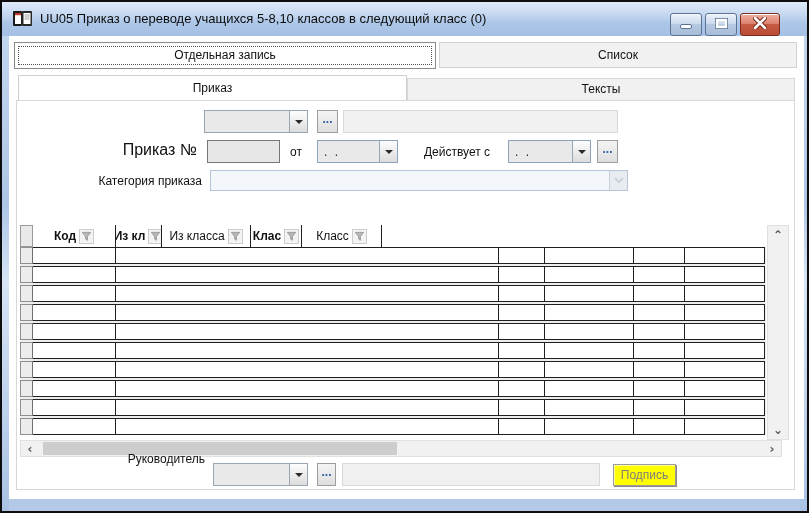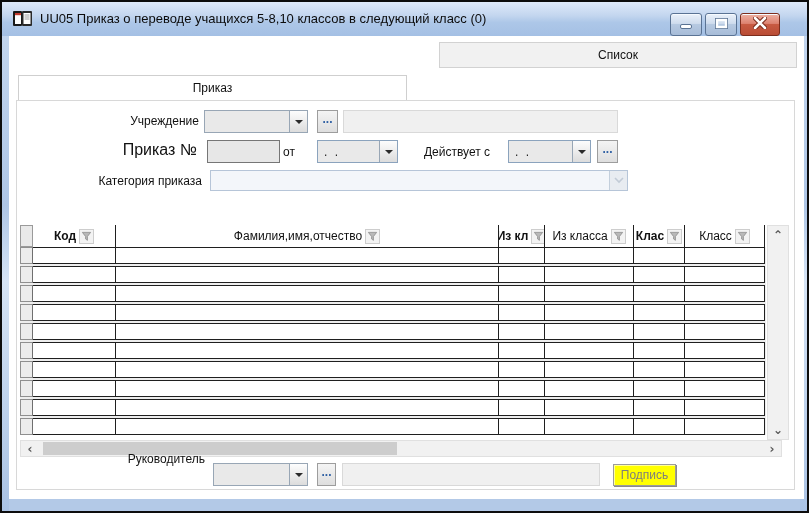--- a/index.html
+++ b/index.html
@@ -135,38 +135,39 @@
         <svg width="14" height="12" viewBox="0 0 14 12">
             <path d="M2 1 L12 11 M12 1 L2 11" stroke="#7c2d1d" stroke-width="4.6" stroke-linecap="round"></path>
             <path d="M2 1 L12 11 M12 1 L2 11" stroke="#ffffff" stroke-width="2.6" stroke-linecap="round"></path>
           </svg>
       </span>
     </div>
   </div>
 
   <div class="content">
 
+    <div class="tab tab-outer-active">Отдельная запись</div>
     <div class="tab tab-inner-active">Приказ</div>
     <div class="tab tab-outer-inactive">Список</div>
+    <div class="tab tab-inner-inactive">Тексты</div>
 
     <div class="panel"></div>
 
-    <div class="lbl r" style="left:60px; top:78px; width:130px;">Учреждение</div>
     <div class="combo" style="left:195px; top:74px; width:104px;">
       <span class="ctext"></span>
       <span class="cbtn">
           <span class="arr-down"></span>
         </span>
     </div>
     <div class="dots-btn" style="left:308px; top:74px;">...</div>
     <input class="field" style="left: 334px; top: 74px; width: 275px;" readonly="" value="">
 
     <div class="lbl r" style="left:96px; top:105px; width:92px; font-size:16px;text-align:right;">Приказ №</div>
     <input class="field dark" style="left: 198px; top: 104px; width: 73px;" value="">
-    <div class="lbl" style="left:274px; top:109px; width:20px;">от</div>
+    <div class="lbl" style="left:281px; top:109px; width:20px;">от</div>
     <div class="combo" style="left:308px; top:104px; width:81px; border-color:#8ba3bd;">
       <span class="ctext">. .</span>
       <span class="cbtn">
           <span class="arr-down"></span>
         </span>
     </div>
     <div class="lbl r" style="left:405px; top:109px; width:76px;">Действует с</div>
     <div class="combo" style="left:499px; top:104px; width:83px; border-color:#8ba3bd;">
       <span class="ctext">. .</span>
       <span class="cbtn">
@@ -189,28 +190,20 @@
       <div class="ghead">
           <div class="hcell" style="width: 13px;"></div>
           <div class="hcell bold" style="width: 83px;">
             <span>Код</span>
             <span class="funnel">
               <svg width="11" height="11" viewBox="0 0 12 12">
                 <path d="M1.5 1.5h9L7 6v4.2L5 8.7V6z" fill="#b9b9b9" stroke="#8f8f8f" stroke-width="0.9" stroke-linejoin="round"></path>
               </svg>
             </span>
           </div>
-          <div class="hcell" style="width: 383px;">
-            <span>Фамилия,имя,отчество</span>
-            <span class="funnel">
-              <svg width="11" height="11" viewBox="0 0 12 12">
-                <path d="M1.5 1.5h9L7 6v4.2L5 8.7V6z" fill="#b9b9b9" stroke="#8f8f8f" stroke-width="0.9" stroke-linejoin="round"></path>
-              </svg>
-            </span>
-          </div>
           <div class="hcell bold" style="width: 46px;">
             <span>Из кл</span>
             <span class="funnel">
               <svg width="11" height="11" viewBox="0 0 12 12">
                 <path d="M1.5 1.5h9L7 6v4.2L5 8.7V6z" fill="#b9b9b9" stroke="#8f8f8f" stroke-width="0.9" stroke-linejoin="round"></path>
               </svg>
             </span>
           </div>
           <div class="hcell" style="width: 89px;">
             <span>Из класса</span>

